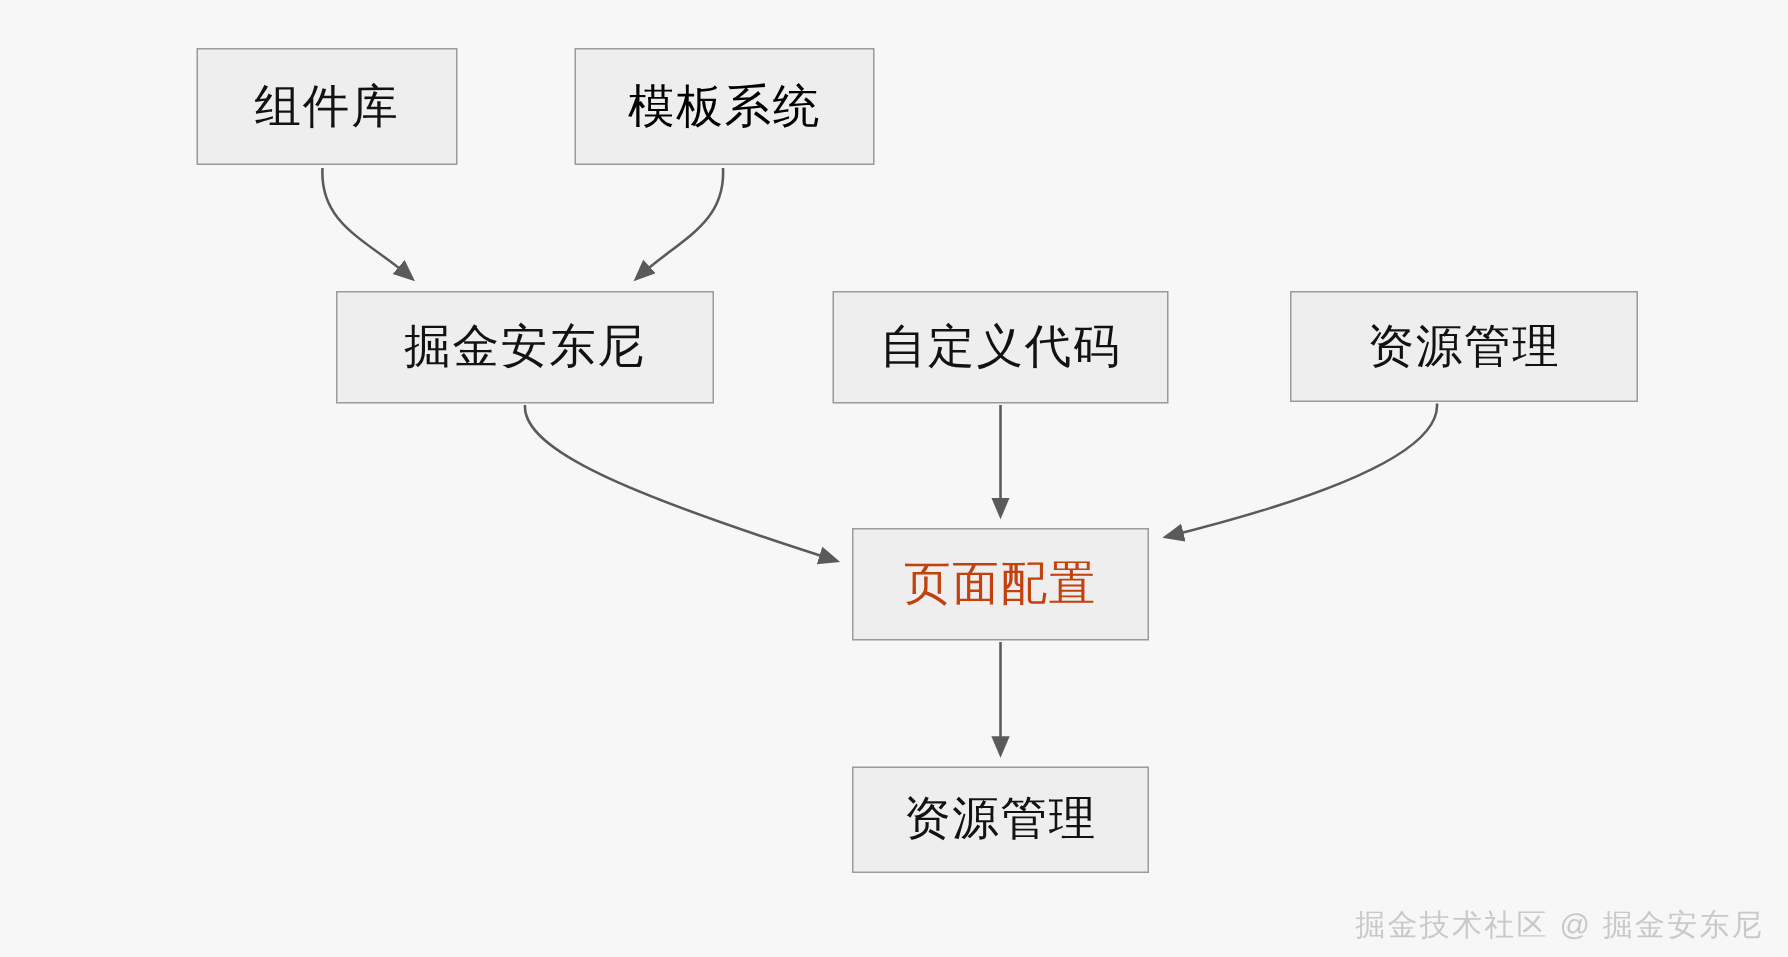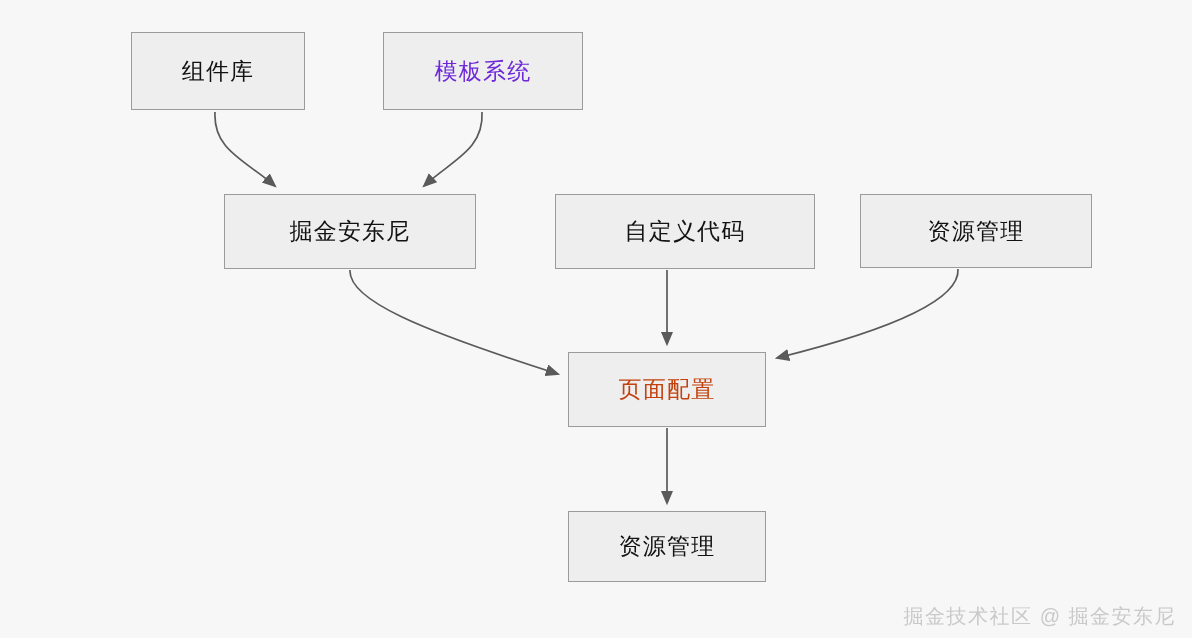--- a/index.html
+++ b/index.html
@@ -33,21 +33,21 @@
     position: absolute;
     box-sizing: border-box;
     background: #eeeeee;
     border: 1.6px solid #9b9b9b;
     display: flex;
     align-items: center;
     justify-content: center;
     z-index: 2;
   }
   .node-label {
-    font-size: 23px;
+    font-size: 31px;
     color: #121212;
     line-height: 1;
     letter-spacing: 1.2px;
     white-space: nowrap;
     font-family: "DejaVu Sans", "Liberation Sans", sans-serif;
   }
   #watermark {
     position: absolute;
     right: 16px;
     bottom: 8px;
@@ -78,26 +78,26 @@
         <path d="M 958 269 C 960 300 890 330 777 358" fill="none" stroke="#5a5a5a" stroke-width="1.7" marker-end="url(#arrowhead)"></path>
         <path d="M 667 428 L 667 503" fill="none" stroke="#5a5a5a" stroke-width="1.7" marker-end="url(#arrowhead)"></path>
       </g>
   </svg>
 
   <div id="node-layer">
       <div class="node" style="left: 131px; top: 32px; width: 174px; height: 78px; background: rgb(238, 238, 238); border-color: rgb(155, 155, 155);">
         <span class="node-label" style="color: rgb(18, 18, 18);">组件库</span>
       </div>
       <div class="node" style="left: 383px; top: 32px; width: 200px; height: 78px; background: rgb(238, 238, 238); border-color: rgb(155, 155, 155);">
-        <span class="node-label" style="color: #6d28d9;">模板系统</span>
+        <span class="node-label" style="color: #000000;">模板系统</span>
       </div>
       <div class="node" style="left: 224px; top: 194px; width: 252px; height: 75px; background: rgb(238, 238, 238); border-color: rgb(155, 155, 155);">
         <span class="node-label" style="color: rgb(18, 18, 18);">掘金安东尼</span>
       </div>
-      <div class="node" style="left: 555px; top: 194px; width: 260px; height: 75px; background: rgb(238, 238, 238); border-color: rgb(155, 155, 155);">
+      <div class="node" style="left: 555px; top: 194px; width: 224px; height: 75px; background: rgb(238, 238, 238); border-color: rgb(155, 155, 155);">
         <span class="node-label" style="color: rgb(18, 18, 18);">自定义代码</span>
       </div>
       <div class="node" style="left: 860px; top: 194px; width: 232px; height: 74px; background: rgb(238, 238, 238); border-color: rgb(155, 155, 155);">
         <span class="node-label" style="color: rgb(18, 18, 18);">资源管理</span>
       </div>
       <div class="node" style="left: 568px; top: 352px; width: 198px; height: 75px; background: rgb(238, 238, 238); border-color: rgb(155, 155, 155);">
         <span class="node-label" style="color: #c2410c;">页面配置</span>
       </div>
       <div class="node" style="left: 568px; top: 511px; width: 198px; height: 71px; background: rgb(238, 238, 238); border-color: rgb(155, 155, 155);">
         <span class="node-label" style="color: rgb(18, 18, 18);">资源管理</span>

